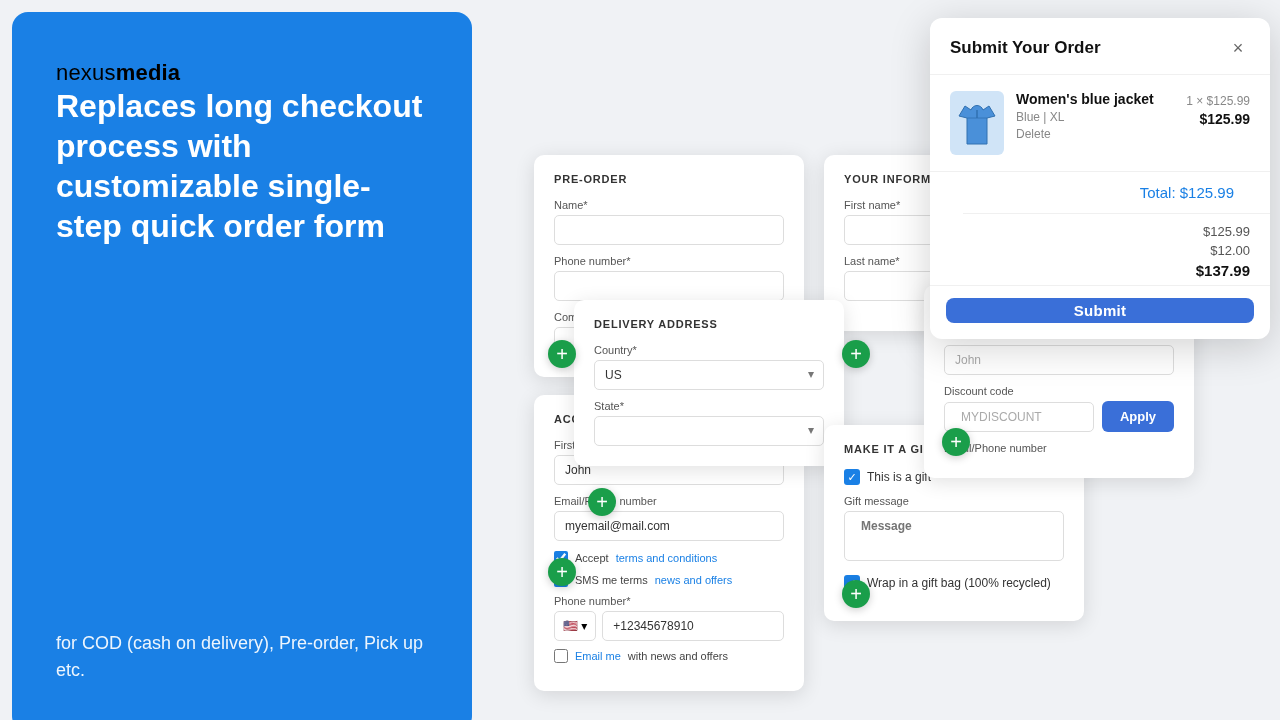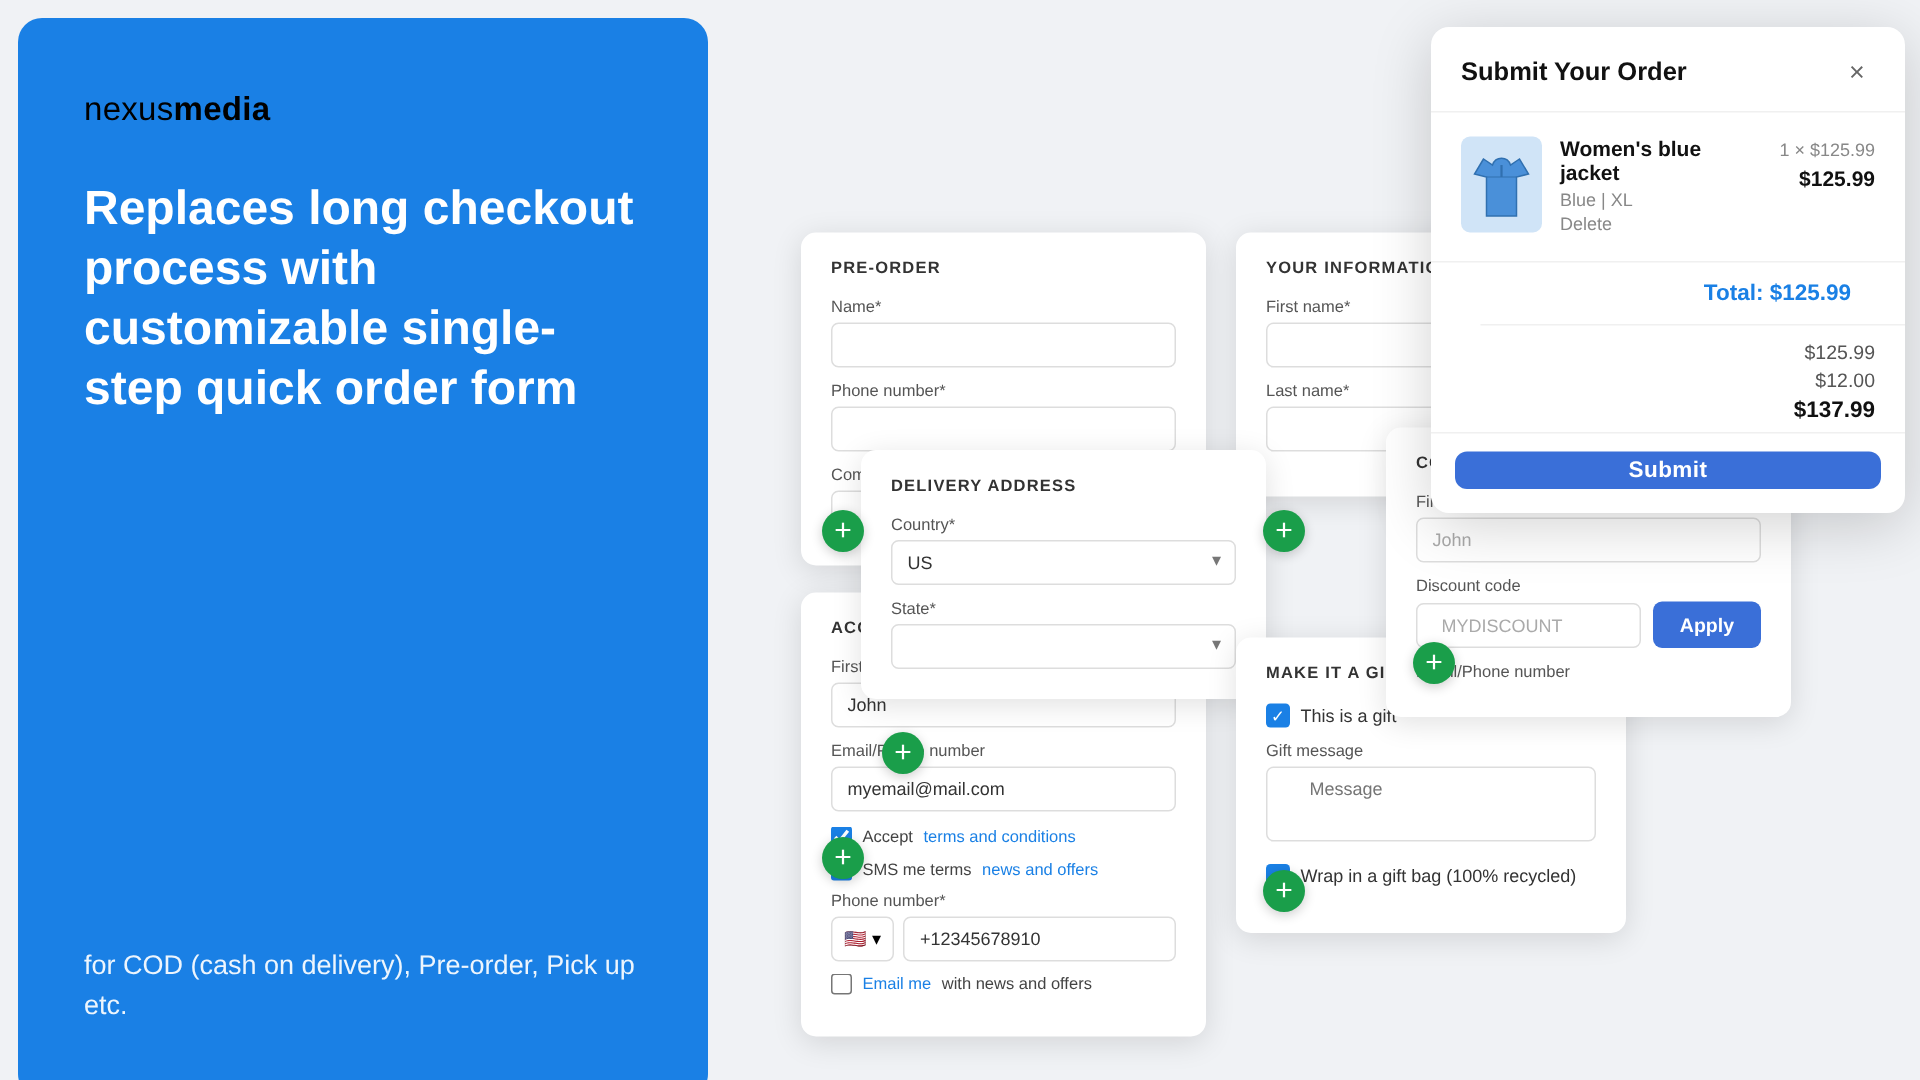--- a/index.html
+++ b/index.html
@@ -32,21 +32,20 @@
       letter-spacing: 0.2px;
     }
     .brand strong {
       font-weight: 700;
     }
     .tagline {
       font-size: 32px;
       font-weight: 800;
       color: #fff;
       line-height: 1.25;
-      margin-top: 32px;
     }
     .sub-tagline {
       font-size: 18px;
       color: rgba(255,255,255,0.92);
       margin-top: 32px;
       line-height: 1.5;
     }
 
     
     .right-area {
@@ -107,21 +106,21 @@
     .coupon-card {
       width: 270px;
       left: 440px;
       top: 285px;
       padding: 18px 20px 20px;
       z-index: 5;
     }
 
     
     .order-modal {
-      width: 316px;
+      width: 340px;
       background: #fff;
       border-radius: 12px;
       box-shadow: 0 8px 40px rgba(0,0,0,0.18);
       position: absolute;
       right: 10px;
       top: 18px;
       z-index: 10;
     }
     .modal-header {
       display: flex;
@@ -199,21 +198,21 @@
       font-size: 14px;
       font-weight: 700;
       color: #111;
       display: block;
       margin-top: 2px;
     }
     .modal-total {
       padding: 12px 36px;
       text-align: right;
       font-size: 15px;
-      font-weight: 700;
+      font-weight: 400;
       color: #1a80e5;
       border-bottom: 1px solid #f0f0f0;
       margin-left: 33px;
     }
     .modal-prices {
       padding: 8px 20px 4px;
       border-bottom: 1px solid #f0f0f0;
     }
     .price-row {
       display: flex;
@@ -406,27 +405,28 @@
       justify-content: center;
       color: #fff;
       font-size: 11px;
       flex-shrink: 0;
       cursor: pointer;
     }
     .gift-message-area {
       width: 100%;
       border: 1px solid #ddd;
       border-radius: 5px;
-      padding: 7px 28px;
+      padding: 7px 16px;
       font-size: 12px;
       color: #aaa;
       min-height: 50px;
       resize: none;
       margin-bottom: 10px;
       font-family: inherit;
+      font-weight: bold;
     }
   </style>
 </head>
 <body>
 
 <div class="left-panel">
   <div>
     <div class="brand">
       <span>nexus</span><strong>media</strong>
     </div>

